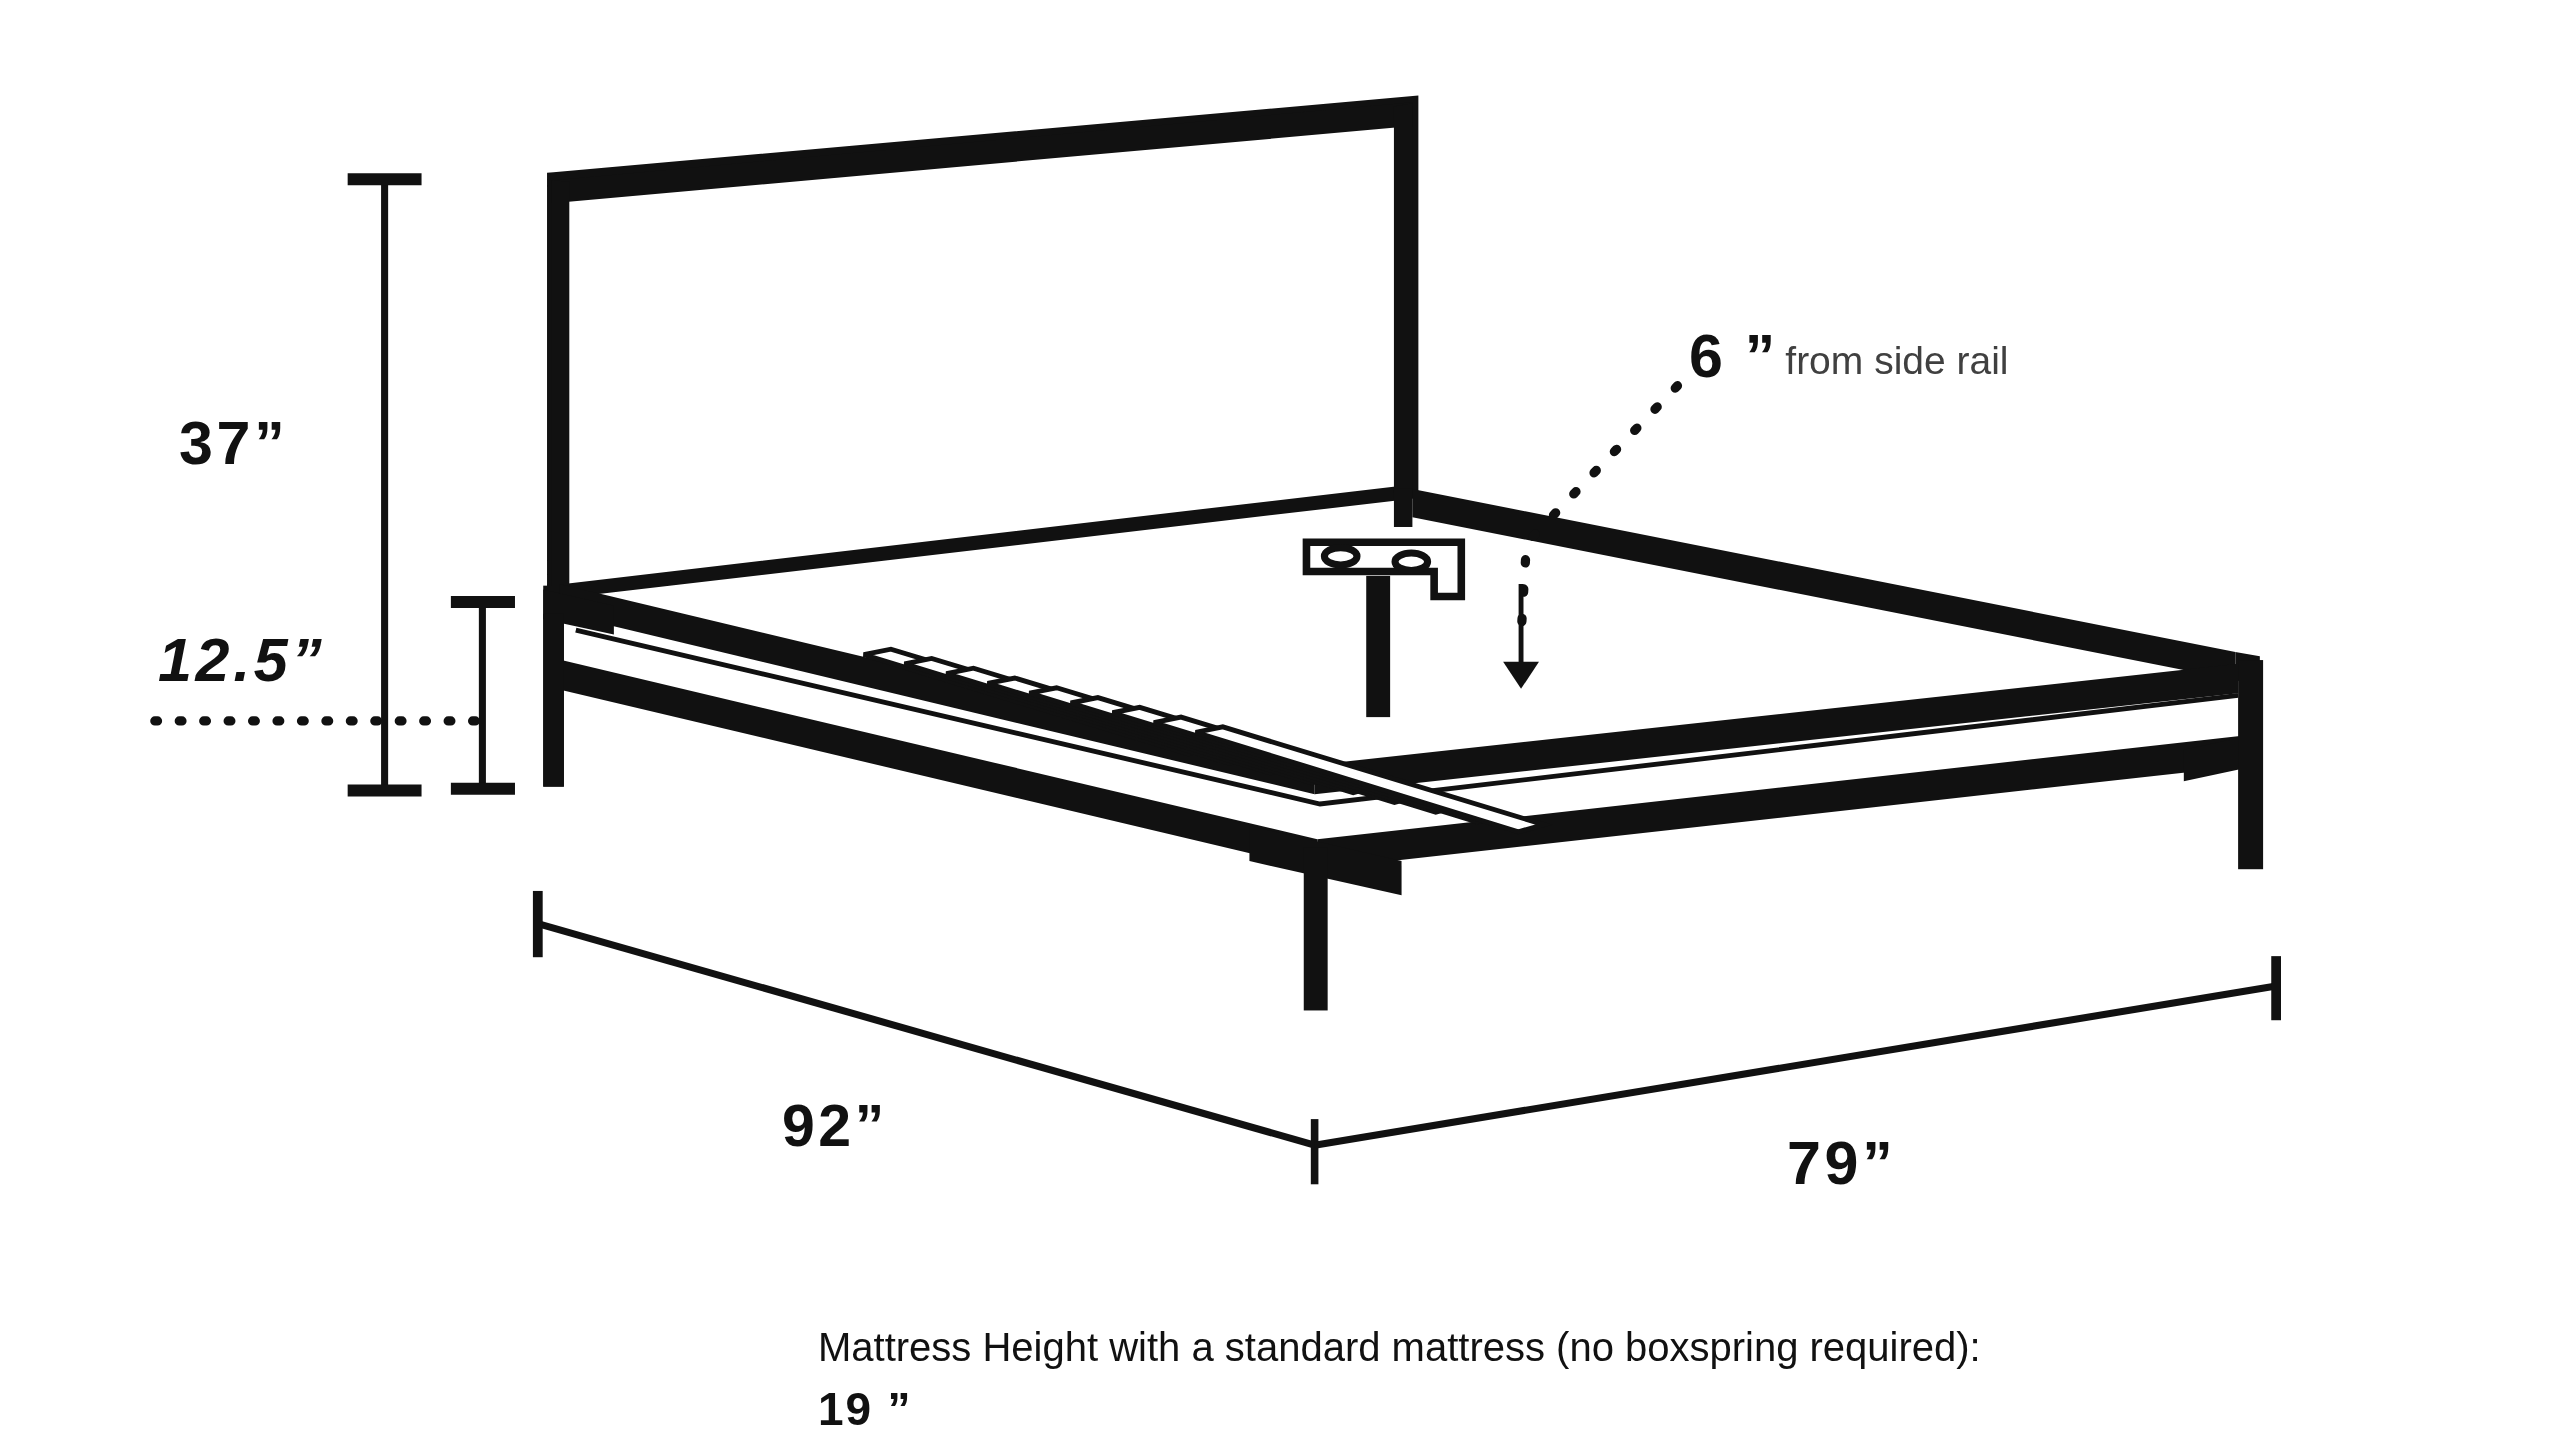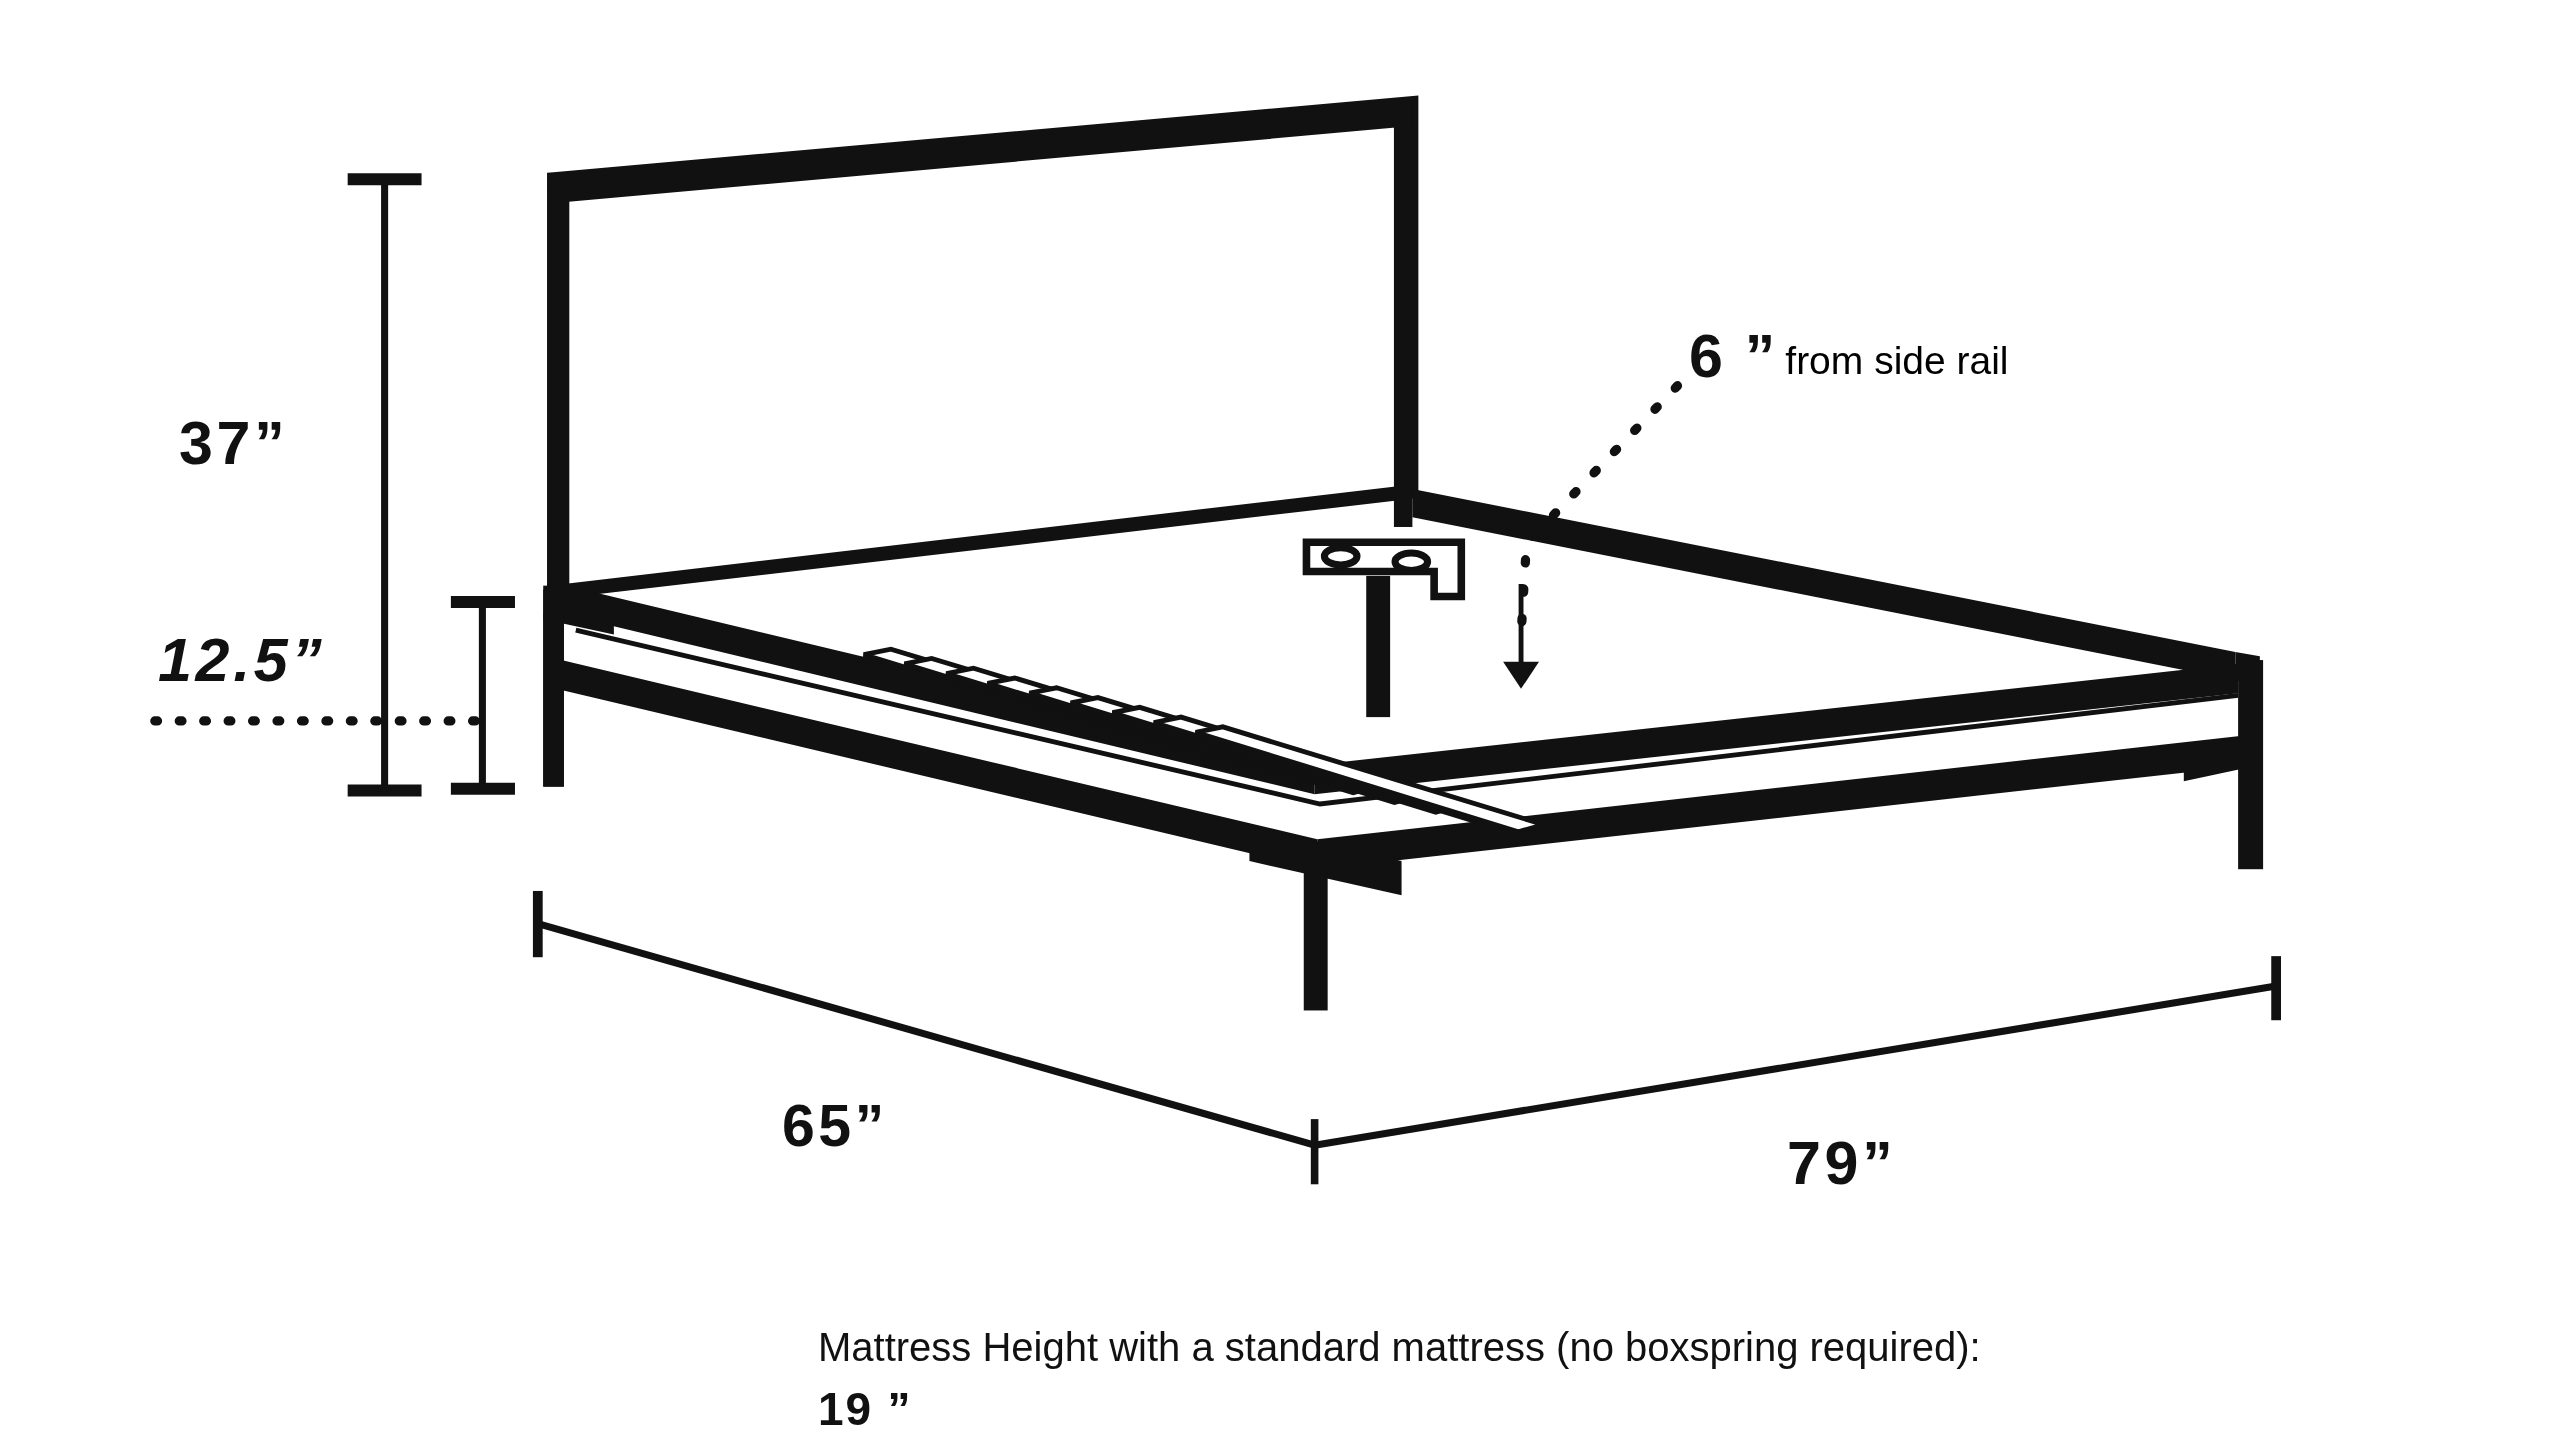--- a/index.html
+++ b/index.html
@@ -65,21 +65,21 @@
   }
   #label-siderail .big {
     font-size: 61px;
     font-weight: bold;
     letter-spacing: 0.04em;
     color: #111111;
   }
   #label-siderail .small {
     font-size: 39px;
     font-weight: normal;
-    color: #000000;
+    color: #404040;
     margin-left: 7.6px;
     position: relative;
     top: -3.3px;
   }
   #caption-row {
     position: absolute;
     left: 818px;
     top: 1325px;
     white-space: nowrap;
     display: flex;
@@ -214,21 +214,21 @@
         <line x1="4190" y1="1760" x2="4190" y2="1878" stroke-width="18"></line>
       </g>
 
     </g>
   </svg>
 
   <div class="dim-label" id="label-height-37">37”</div>
 
   <div class="dim-label" id="label-deck-125">12.5”</div>
 
-  <div class="dim-label" id="label-length-92">65”</div>
+  <div class="dim-label" id="label-length-92">92”</div>
 
   <div class="dim-label" id="label-width-79">79”</div>
 
   <div id="label-siderail">
     <span class="big">6 ”</span><span class="small">from side rail</span>
   </div>
 
   <div id="caption-row">
     <span class="cap-text">Mattress Height with a standard mattress (no boxspring required):</span>
     <span class="cap-value">19 ”</span>

